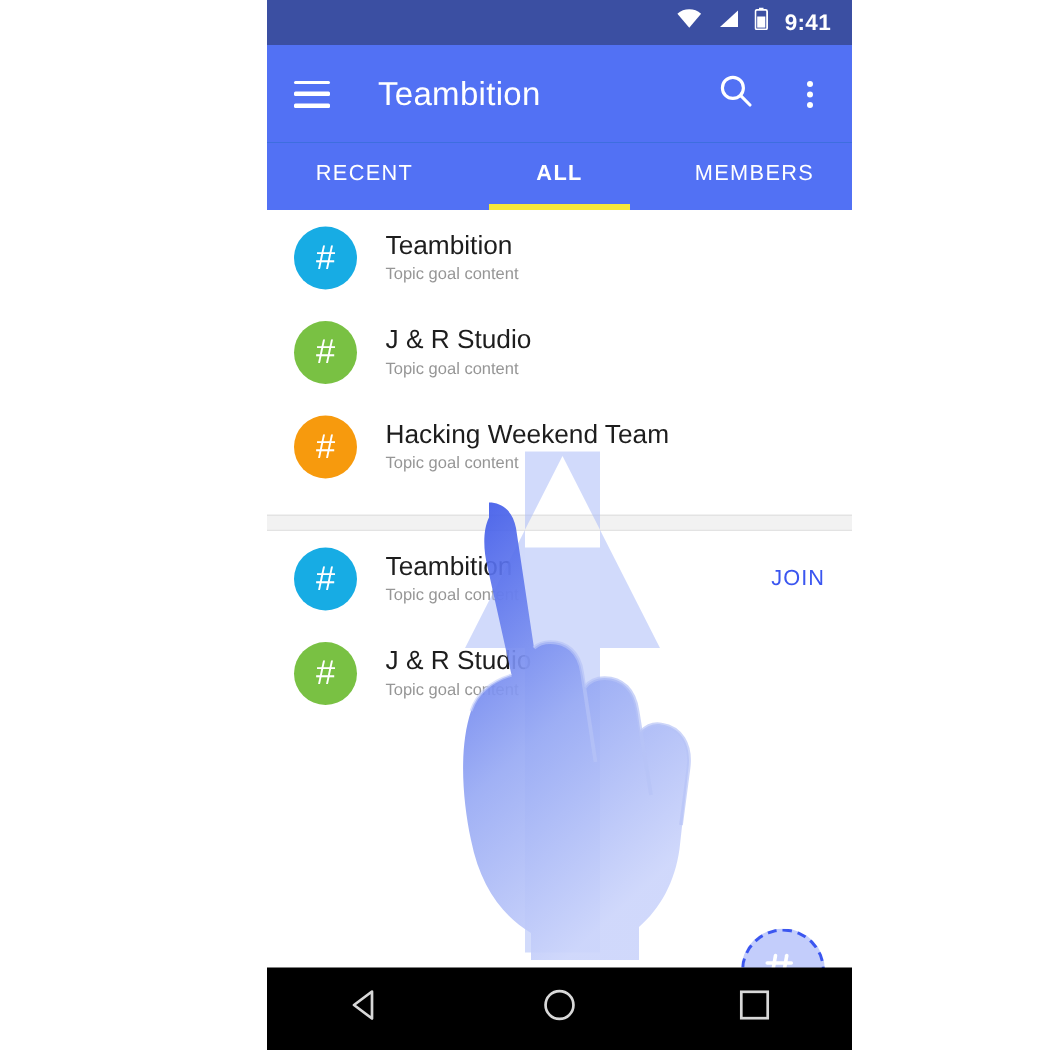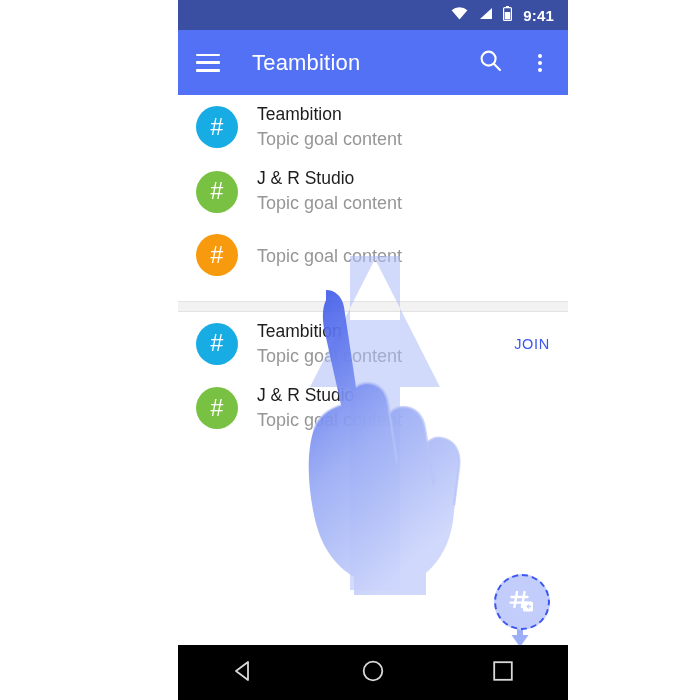--- a/index.html
+++ b/index.html
@@ -187,21 +187,21 @@
     flex: 1;
     min-width: 0;
   }
   .topic-title {
     color: #1d1d1d;
     font-size: 17.5px;
     line-height: 1.25;
   }
   .topic-sub {
     color: #969696;
-    font-size: 18px;
+    font-size: 11px;
     margin-top: 2px;
     line-height: 1.25;
   }
   .join-btn {
     flex: none;
     color: #3b56f0;
     font-size: 14.5px;
     font-weight: normal;
     letter-spacing: 0.7px;
     cursor: pointer;
@@ -310,20 +310,25 @@
     </div>
     <div class="appbar-action">
       <span class="dots">
         <i></i>
           <i></i>
           <i></i>
       </span>
     </div>
   </div>
 
+  <div class="tabs">
+    <div class="tab">RECENT</div>
+    <div class="tab active">ALL</div>
+    <div class="tab">MEMBERS</div>
+  </div>
 
   <div class="content">
 
     <div class="section">
 
       <div class="topic-row">
         <div class="avatar" style="background:#17ace4">#</div>
         <div class="topic-text">
           <div class="topic-title">Teambition</div>
           <div class="topic-sub">Topic goal content</div>
@@ -334,20 +339,21 @@
         <div class="avatar" style="background:#79c143">#</div>
         <div class="topic-text">
           <div class="topic-title">J &amp; R Studio</div>
           <div class="topic-sub">Topic goal content</div>
         </div>
       </div>
 
       <div class="topic-row">
         <div class="avatar" style="background:#f79a0d">#</div>
         <div class="topic-text">
+          <div class="topic-title">Hacking Weekend Team</div>
           <div class="topic-sub">Topic goal content</div>
         </div>
       </div>
 
       <div style="height:14px"></div>
       <div class="divider"></div>
       <div class="gap"></div>
       <div class="divider"></div>
     </div>
 

